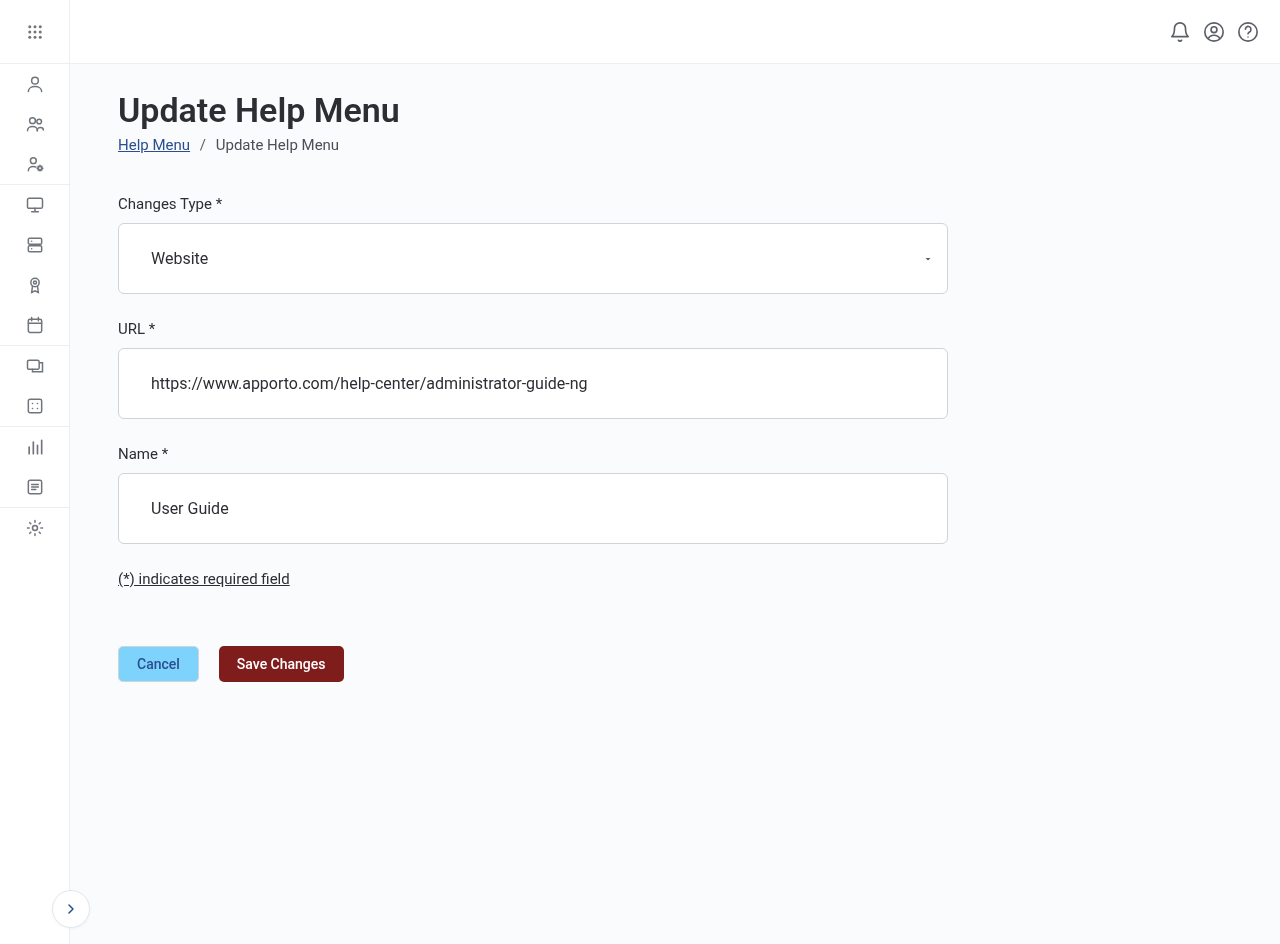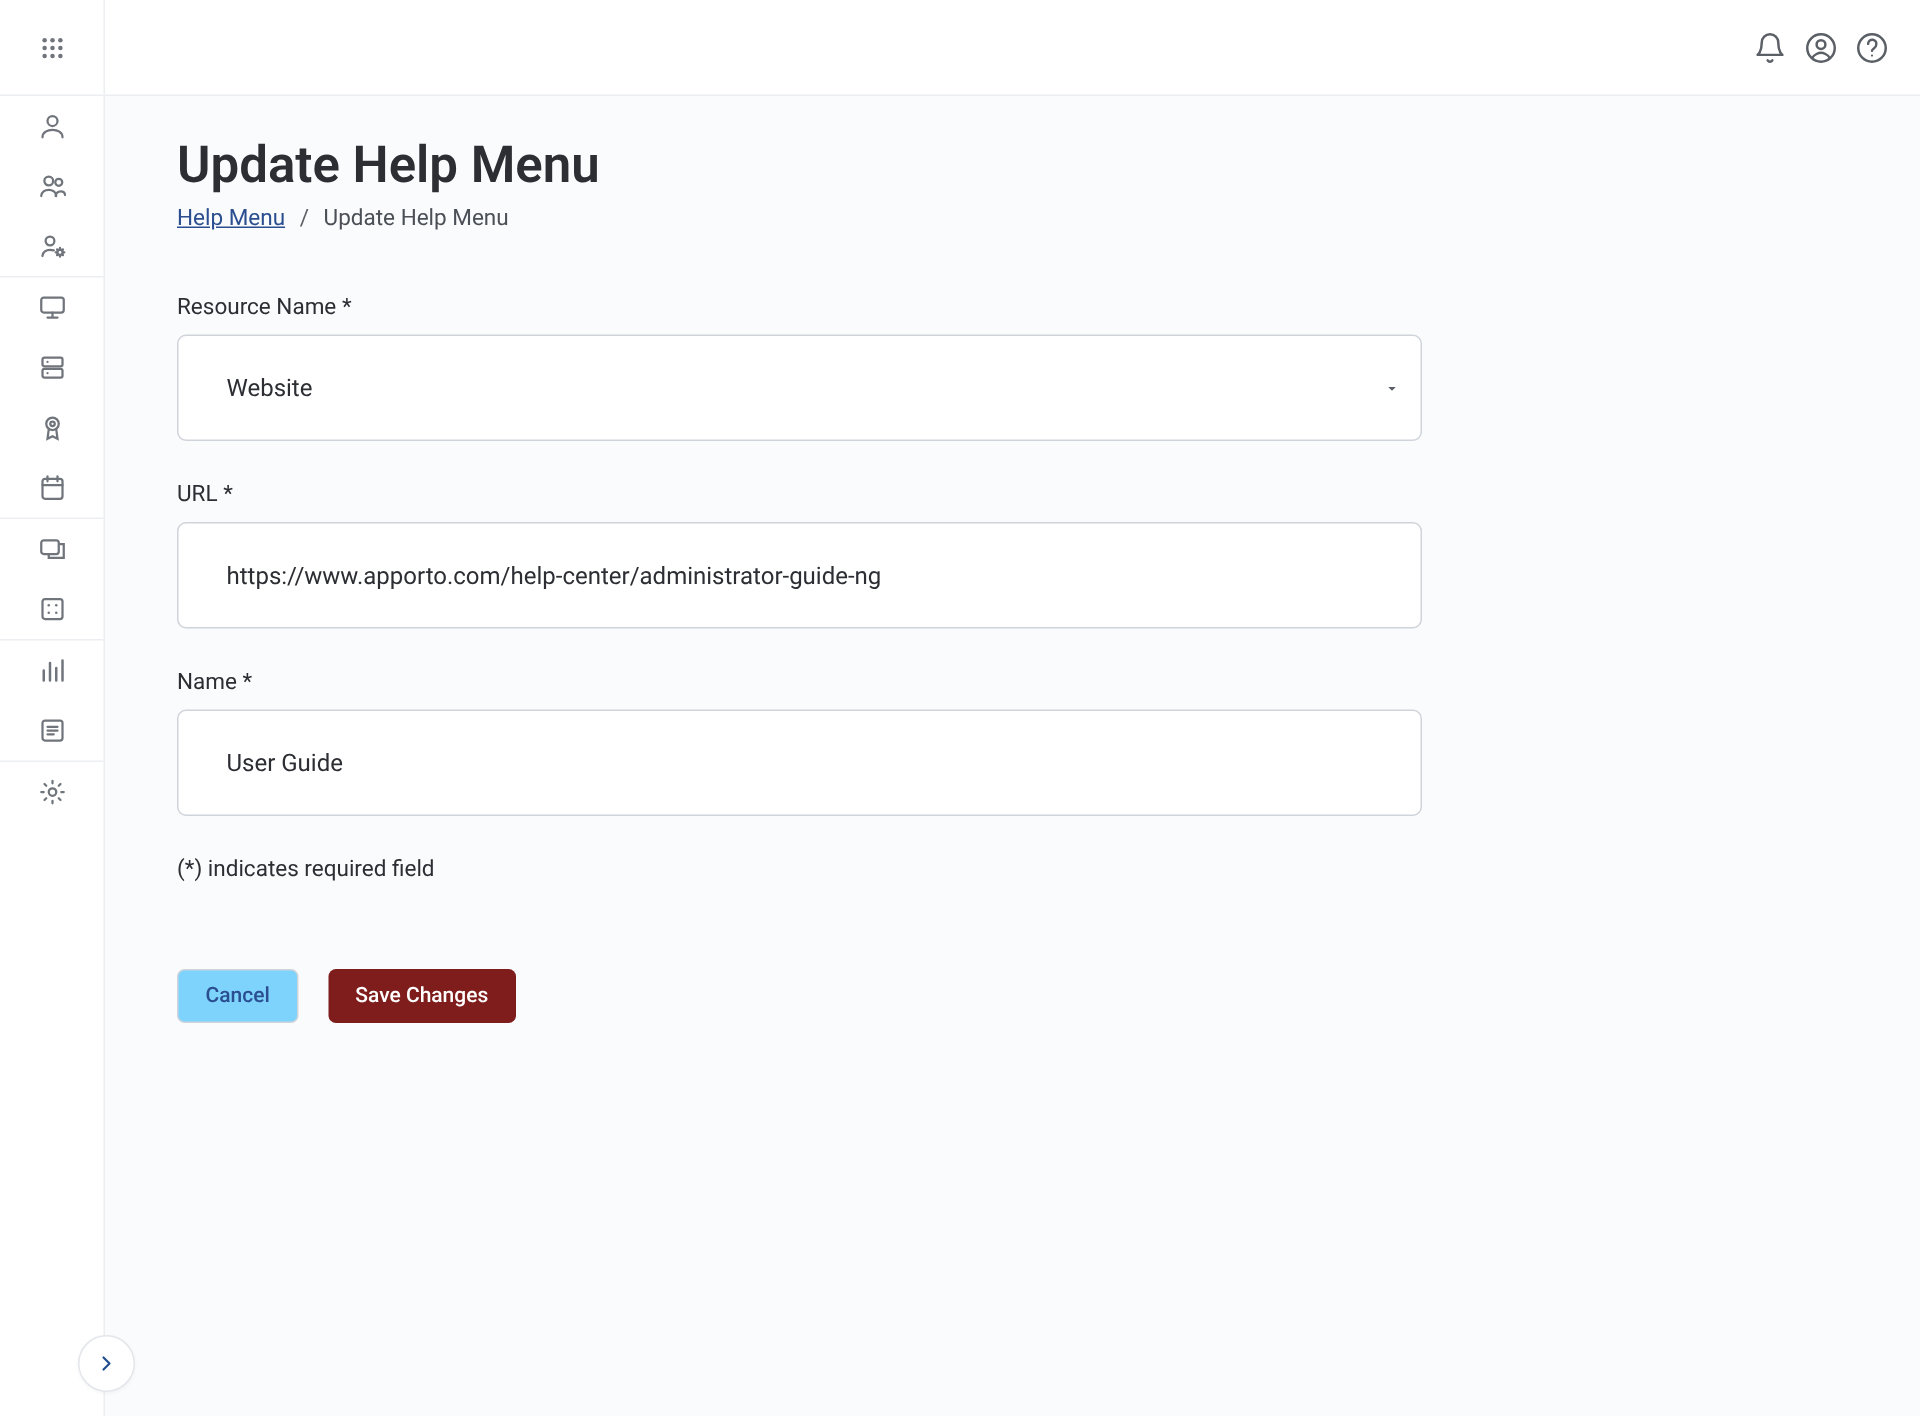--- a/index.html
+++ b/index.html
@@ -107,21 +107,21 @@
       font-size: 16px;
       padding: 0 32px;
       color:#2c2e33;
       font-family: inherit;
     }
     .select-wrap { position: relative; }
     .select-wrap .caret {
       position:absolute; right:14px; top:50%; transform:translateY(-50%);
       pointer-events:none; color:#5b5f66;
     }
-    .req-note { font-size:15px; color:#2c2e33; margin-top: 4px; }
+    .req-note { font-size:15px; color:#2c2e33; margin-top: 4px; text-decoration: underline; }
 
     .actions { margin-top: 58px; display:flex; gap:20px; }
     .btn {
       height: 36px;
       padding: 0 18px;
       border-radius: 5px;
       font-size: 14px;
       font-weight: 500;
       cursor: pointer;
       display:inline-flex; align-items:center; justify-content:center;
@@ -323,21 +323,21 @@
   <main class="content">
     <h1 class="page-title">Update Help Menu</h1>
     <div class="breadcrumb">
       <a href="#">Help Menu</a>
       <span class="crumb-sep">/</span>
       <span>Update Help Menu</span>
     </div>
 
     <div class="form">
       <div class="field">
-        <label class="field-label">Resource Name *</label>
+        <label class="field-label">Changes Type *</label>
         <div class="select-wrap">
           <div class="control" style="display:flex;align-items:center;cursor:pointer;">
             <span>Website</span>
           </div>
           <span class="caret">
             <svg width="12" height="12" viewBox="0 0 24 24" fill="#5b5f66">
                 <path d="M7 10l5 5 5-5z"></path>
               </svg>
           </span>
         </div>

